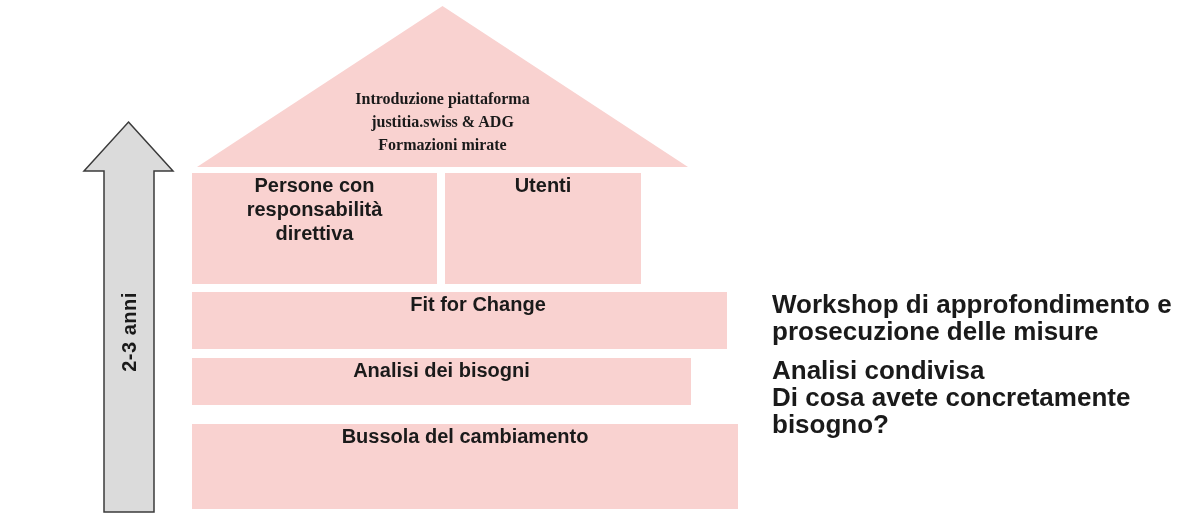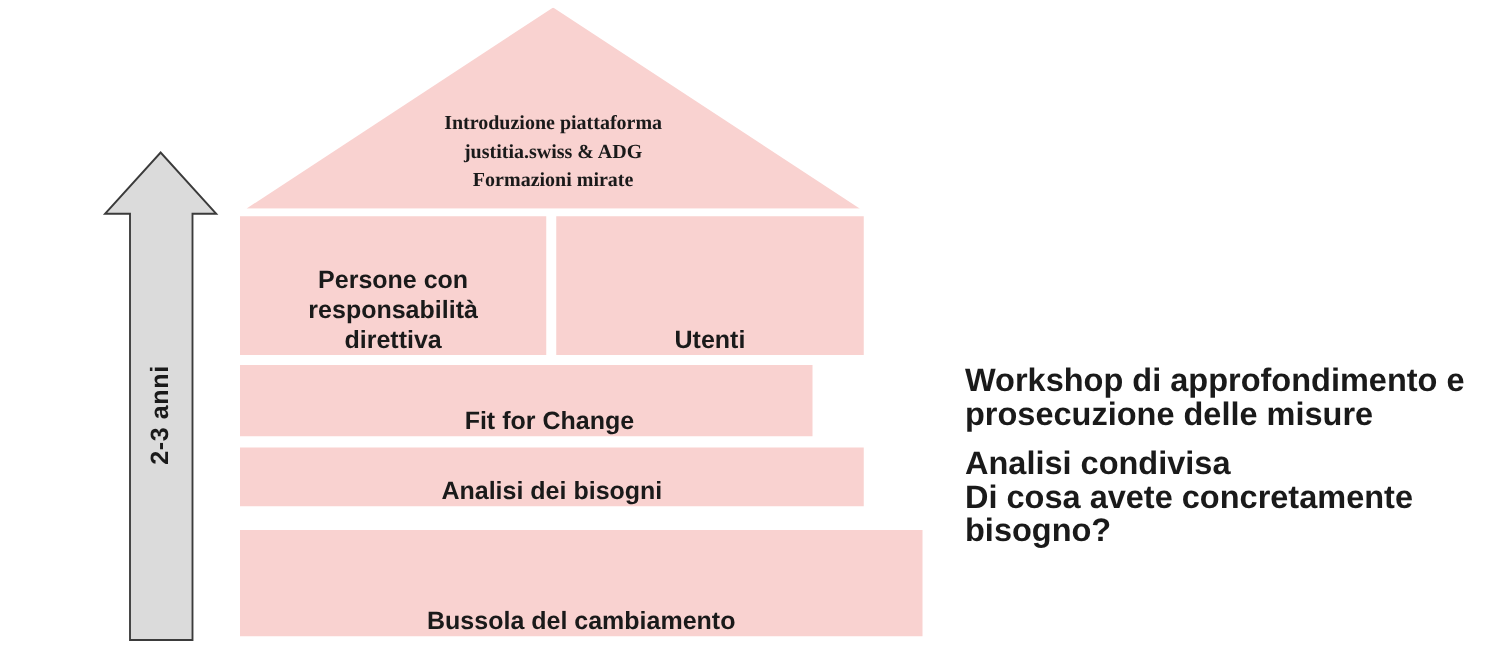--- a/index.html
+++ b/index.html
@@ -63,32 +63,32 @@
     text-align:center;
     white-space:pre-line;
     color:var(--text);
     font-family:Liberation Serif, serif;
   }
   
   .box{
     position:absolute;
     background:var(--pink);
     display:flex;
-    align-items:flex-end;
+    align-items:flex-start;
     justify-content:center;
     text-align:center;
     font-weight:bold;
     font-size:20px;
     line-height:24px;
     color:var(--text);
   }
   .box .lbl{white-space:pre-line;}
   .box-persone{left:192px; top:173px; width:245px; height:111px;}
-  .box-utenti {left:445px; top:173px; width:246px; height:111px;}
-  .row-fit    {left:192px; top:292px; width:458px; height:57px;padding-left:37px;}
+  .box-utenti {left:445px; top:173px; width:196px; height:111px;}
+  .row-fit    {left:192px; top:292px; width:535px; height:57px;padding-left:37px;}
   .row-analisi{left:192px; top:358px; width:499px; height:47px;}
   .row-bussola{left:192px; top:424px; width:546px; height:85px;}
   
   .note{
     position:absolute;
     left:772px;
     width:473px;
     font-size:26px;
     font-weight:bold;
     line-height:27px;

